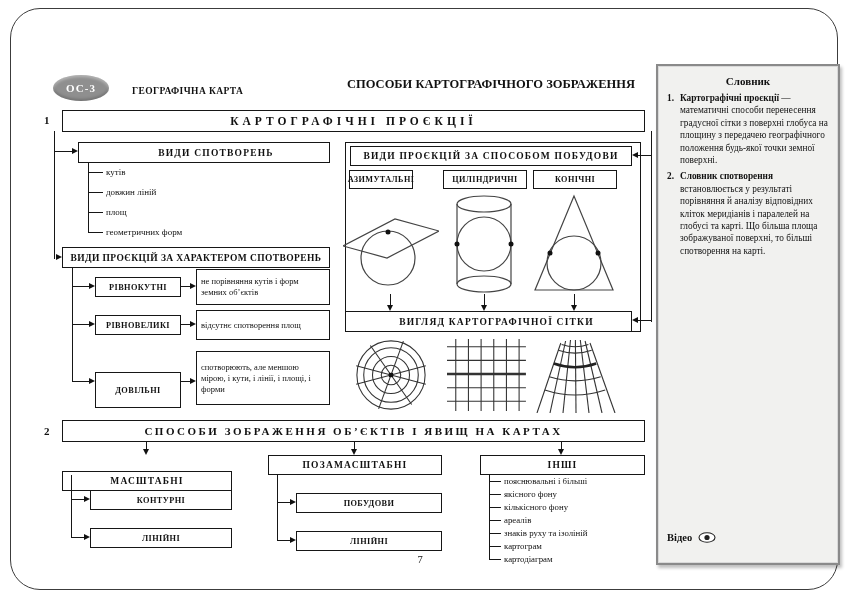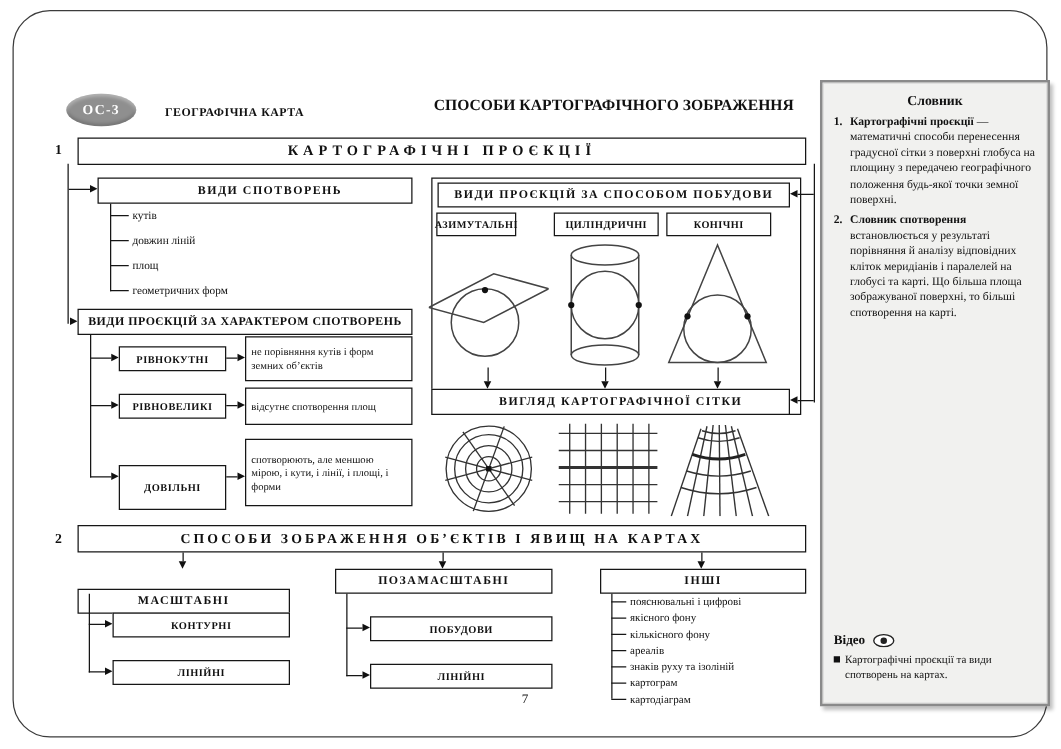--- a/index.html
+++ b/index.html
@@ -202,21 +202,21 @@
 
 <div class="bx h2" style="left:480px;top:455px;width:165px;height:20px;">ІНШІ</div>
 <div class="vl" style="left:489px;top:475px;height:84px;"></div>
 <div class="hl" style="left:489px;top:481px;width:12px;"></div>
 <div class="hl" style="left:489px;top:494px;width:12px;"></div>
 <div class="hl" style="left:489px;top:507px;width:12px;"></div>
 <div class="hl" style="left:489px;top:520px;width:12px;"></div>
 <div class="hl" style="left:489px;top:533px;width:12px;"></div>
 <div class="hl" style="left:489px;top:546px;width:12px;"></div>
 <div class="hl" style="left:489px;top:559px;width:12px;"></div>
-<div class="itxt2" style="left:504px;top:475px;">пояснювальні і цифрові</div>
+<div class="itxt2" style="left:504px;top:475px;">пояснювальні і більші</div>
 <div class="itxt2" style="left:504px;top:488px;">якісного фону</div>
 <div class="itxt2" style="left:504px;top:501px;">кількісного фону</div>
 <div class="itxt2" style="left:504px;top:514px;">ареалів</div>
 <div class="itxt2" style="left:504px;top:527px;">знаків руху та ізоліній</div>
 <div class="itxt2" style="left:504px;top:540px;">картограм</div>
 <div class="itxt2" style="left:504px;top:553px;">картодіаграм</div>
 
 <div class="pgnum">7</div>
 
 <div class="sidebar">
@@ -230,18 +230,14 @@
     <span class="sb-term">Словник спотворення</span><span> встановлюється у результаті порівняння й аналізу відповідних кліток меридіанів і паралелей на глобусі та карті. Що більша площа зображуваної поверхні, то більші спотворення на карті.</span>
   </div>
   <div class="video">
     <div class="video-h">
       <span>Відео</span>
       <svg width="18" height="11" viewBox="0 0 18 11">
         <ellipse cx="9" cy="5.5" rx="8" ry="4.8" fill="#fff" stroke="#222" stroke-width="1.1"></ellipse>
         <circle cx="9" cy="5.5" r="2.6" fill="#222"></circle>
       </svg>
     </div>
-    <div class="vitem">
-      <span class="vbullet"></span>
-      <span>Картографічні проєкції та види спотворень на картах.</span>
-    </div>
   </div>
 </div>
 
 </body></html>

